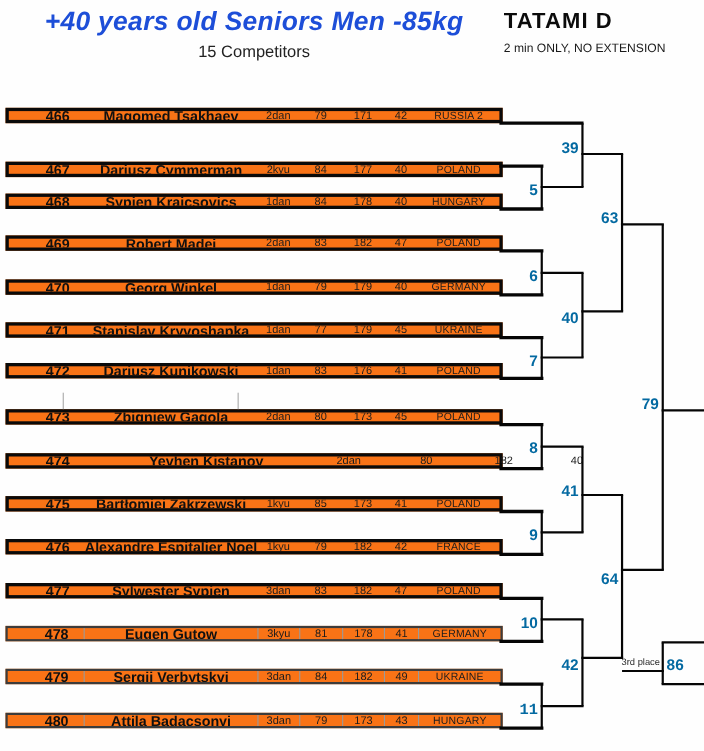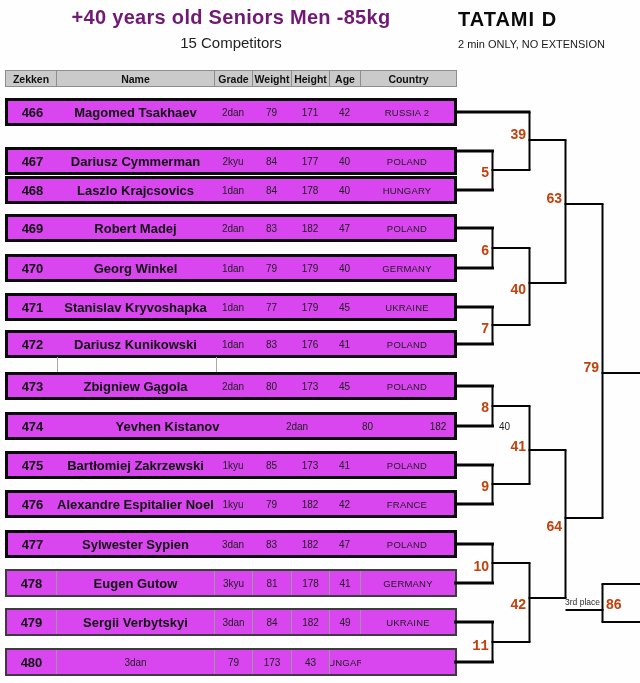--- a/index.html
+++ b/index.html
@@ -1,80 +1,71 @@
 <!DOCTYPE html>
 <html><head>
 <meta charset="utf-8">
 <style>
   html,body{margin:0;padding:0;background:#fff;}
   body{width:640px;height:683px;font-family:"Liberation Sans",sans-serif;color:#101010;}
   .page{position:relative;width:640px;height:683px;background:#fefefe;overflow:hidden;}
 
   
   .title-block{position:absolute;left:0;top:6px;width:462px;text-align:center;}
-  .main-title{font-size:20px;font-weight:bold;letter-spacing:.3px;color:#701a75;}
+  .main-title{font-size:24px;font-weight:bold;letter-spacing:.3px;color:#1d4ed8;font-style:italic;}
   .sub-title{font-size:15px;margin-top:5px;color:#222;}
   .tatami-block{position:absolute;left:458px;top:8px;text-align:left;}
   .tatami-title{font-size:20px;font-weight:bold;letter-spacing:1px;color:#0b0b0b;}
   .tatami-note{font-size:11px;margin-top:7px;color:#1a1a1a;}
 
   
   .thead{position:absolute;left:5px;top:70px;width:452px;height:17px;box-sizing:border-box;
          background:#cacaca;border:1px solid #8e8e8e;display:grid;
          grid-template-columns:51px 158px 38px 39px 38px 31px 1fr;}
   .hcell{border-right:1px solid #8e8e8e;display:flex;align-items:center;justify-content:center;
          font-size:10.5px;font-weight:bold;color:#111;}
   .hcell:last-child{border-right:none;}
 
   
-  .row{position:absolute;left:5px;width:452px;height:28px;box-sizing:border-box;
-       border:3px solid #0a0a0a;background:#d946ef;display:grid;
-       grid-template-columns:49px 157px 38px 39px 38px 31px 1fr;align-items:stretch;}
+  .row{position:absolute;left:5px;width:452px;height:14px;box-sizing:border-box;
+       border:3px solid #0a0a0a;background:#f97316;display:grid;
+       grid-template-columns:49px 157px 38px 39px 38px 31px 1fr;align-items:stretch;padding-left:20px;}
   .row.thin{border-width:2px;border-color:#3c3c3c;grid-template-columns:50px 158px 38px 39px 38px 31px 1fr;}
   .cell{display:flex;align-items:center;justify-content:center;overflow:hidden;white-space:nowrap;}
   .row.thin .cell{border-right:1px solid #9a9a9a;}
   .row.thin .cell:last-child{border-right:none;}
   .c-zekken{font-weight:bold;font-size:13px;}
   .c-name{font-weight:bold;font-size:13px;}
   .c-small{font-size:10px;color:#1c1c1c;}
   .c-country{font-size:9.5px;letter-spacing:.2px;color:#1c1c1c;}
 
   
   .tick{position:absolute;width:1px;height:15px;background:#a9a9a9;top:357px;}
 
   
   .bracket-svg{position:absolute;left:0;top:0;pointer-events:none;}
   .mlabel{position:absolute;transform:translateY(-50%);font-size:14px;font-weight:bold;
-          color:#c2410c;white-space:nowrap;line-height:1;}
+          color:#0369a1;white-space:nowrap;line-height:1;}
   .mlabel.small{font-size:8.5px;font-weight:normal;color:#2a2a2a;}
 </style>
 </head>
 <body>
 
 <div class="page">
 
   <div class="title-block">
     <div class="main-title">+40 years old  Seniors Men -85kg</div>
     <div class="sub-title">15 Competitors</div>
   </div>
 
   <div class="tatami-block">
     <div class="tatami-title">TATAMI  D</div>
     <div class="tatami-note">2 min ONLY, NO EXTENSION</div>
   </div>
 
-  <div class="thead" id="thead">
-      <div class="hcell">Zekken</div>
-      <div class="hcell">Name</div>
-      <div class="hcell">Grade</div>
-      <div class="hcell">Weight</div>
-      <div class="hcell">Height</div>
-      <div class="hcell">Age</div>
-      <div class="hcell">Country</div>
-    </div>
 
   <div id="rows">
       <div class="row" style="top: 98px;">
         <div class="cell c-zekken">466</div>
         <div class="cell c-name">Magomed Tsakhaev</div>
         <div class="cell c-small">2dan</div>
         <div class="cell c-small">79</div>
         <div class="cell c-small">171</div>
         <div class="cell c-small">42</div>
         <div class="cell c-country">RUSSIA 2</div>
@@ -83,21 +74,21 @@
         <div class="cell c-zekken">467</div>
         <div class="cell c-name">Dariusz Cymmerman</div>
         <div class="cell c-small">2kyu</div>
         <div class="cell c-small">84</div>
         <div class="cell c-small">177</div>
         <div class="cell c-small">40</div>
         <div class="cell c-country">POLAND</div>
       </div>
       <div class="row" style="top: 176px;">
         <div class="cell c-zekken">468</div>
-        <div class="cell c-name">Laszlo Krajcsovics</div>
+        <div class="cell c-name">Sypien Krajcsovics</div>
         <div class="cell c-small">1dan</div>
         <div class="cell c-small">84</div>
         <div class="cell c-small">178</div>
         <div class="cell c-small">40</div>
         <div class="cell c-country">HUNGARY</div>
       </div>
       <div class="row" style="top: 214px;">
         <div class="cell c-zekken">469</div>
         <div class="cell c-name">Robert Madej</div>
         <div class="cell c-small">2dan</div>
@@ -191,20 +182,21 @@
         <div class="cell c-zekken">479</div>
         <div class="cell c-name">Sergii Verbytskyi</div>
         <div class="cell c-small">3dan</div>
         <div class="cell c-small">84</div>
         <div class="cell c-small">182</div>
         <div class="cell c-small">49</div>
         <div class="cell c-country">UKRAINE</div>
       </div>
       <div class="row thin" style="top: 648px;">
         <div class="cell c-zekken">480</div>
+        <div class="cell c-name">Attila Badacsonyi</div>
         <div class="cell c-small">3dan</div>
         <div class="cell c-small">79</div>
         <div class="cell c-small">173</div>
         <div class="cell c-small">43</div>
         <div class="cell c-country">HUNGARY</div>
       </div>
     </div>
 
   <div class="tick" style="left:57px"></div>
   <div class="tick" style="left:216px"></div>

